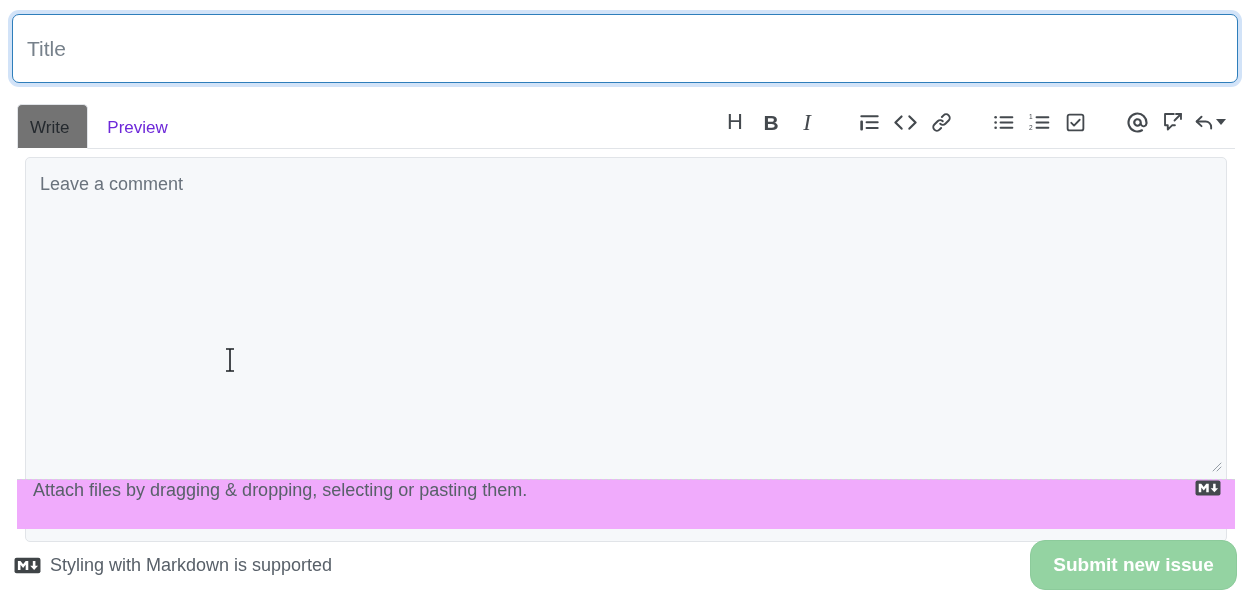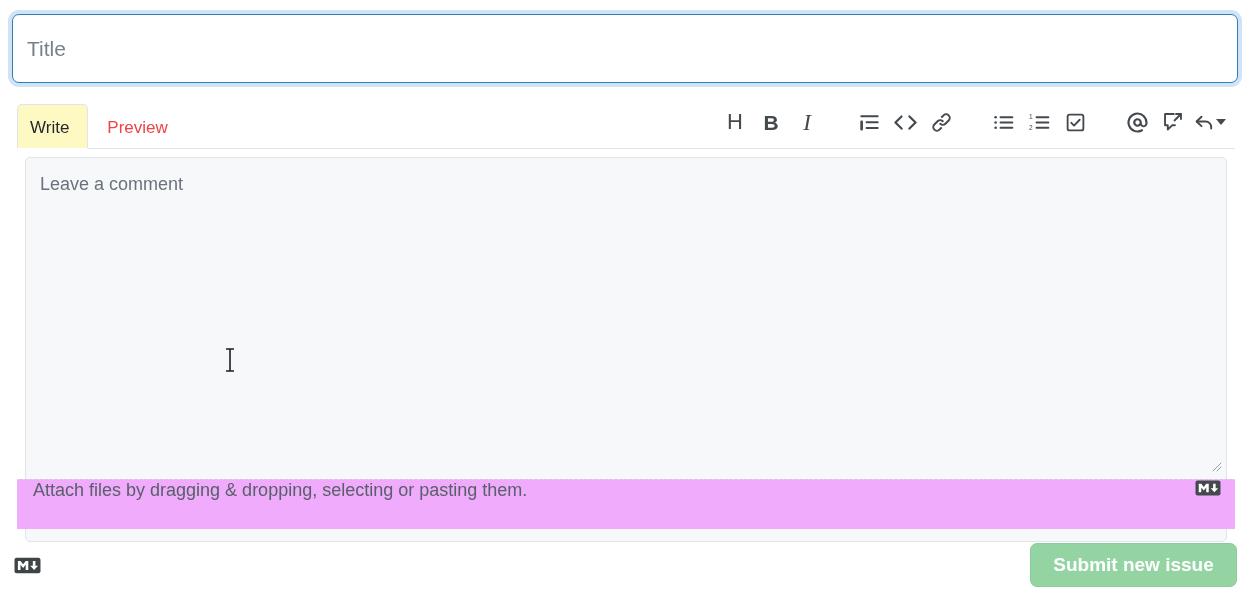--- a/index.html
+++ b/index.html
@@ -77,30 +77,30 @@
     display: flex;
     align-items: flex-end;
     height: 100%;
   }
   .tab {
     box-sizing: border-box;
     padding: 0 18px;
     height: 45px;
     line-height: 45px;
     font-size: 17px;
-    color: #ef4444;
+    color: #6d28d9;
     background: transparent;
     border: 1px solid transparent;
     border-radius: 5px 5px 0 0;
     cursor: pointer;
     user-select: none;
     margin-bottom: 0;
   }
   .tab.active {
-    background: #fef9c3;
+    background: #737373;
     border-color: #e1e4e8;
     border-bottom-color: #ffffff;
     color: #24292e;
     font-weight: 400;
     padding-left: 12px;
   }
 
   .toolbar {
     position: absolute;
     right: 8px;
@@ -221,24 +221,24 @@
     display: flex;
     align-items: center;
     gap: 9px;
     font-size: 18px;
     color: #586069;
     cursor: pointer;
   }
   .submit-btn {
     box-sizing: border-box;
     min-width: 207px;
-    height: 44px;
+    height: 50px;
     background: #94d3a2;
     border: 1px solid #8ccb9b;
-    border-radius: 7px;
+    border-radius: 15px;
     color: #ffffff;
     font-size: 19px;
     font-weight: bold;
     font-family: "Liberation Sans", sans-serif;
     cursor: default;
     padding: 0 22px;
   }
 
   
   .ibeam {
@@ -382,20 +382,21 @@
   </div>
 
   <div class="actionbar">
     <div class="md-note">
       <span class="md-mark">
         <svg width="27" height="17" viewBox="0 0 208 128" aria-hidden="true">
           <rect x="4" y="4" width="200" height="120" rx="16" fill="#3f4447"></rect>
           <path fill="#ffffff" d="M30 98V30h20l20 25 20-25h20v68H90V59L70 84 50 59v39zM155 98l-30-33h20V30h20v35h20z"></path>
         </svg>
       </span>
+      <span>Styling with Markdown is supported</span>
     </div>
     <button class="submit-btn" disabled="">Submit new issue</button>
   </div>
 
   <svg class="ibeam" viewBox="0 0 12 24" aria-hidden="true">
     <path d="M2 1h8M2 23h8M6 1v22" stroke="#1b1f23" stroke-width="1.6" stroke-linecap="butt"></path>
   </svg>
 
 </div>
 

